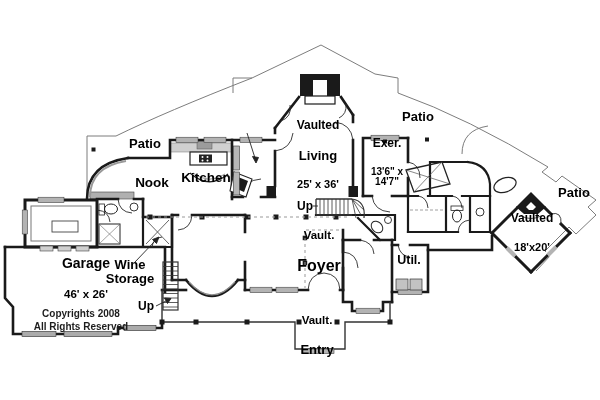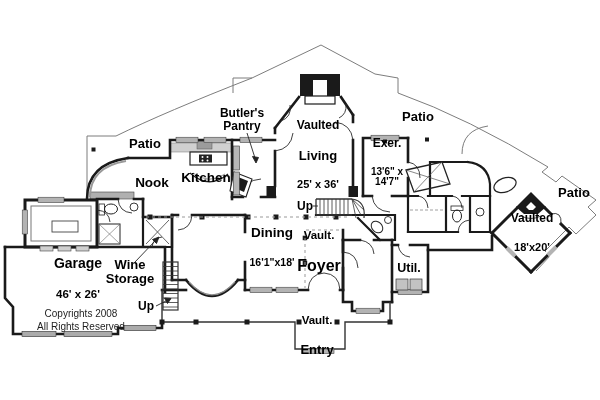--- a/index.html
+++ b/index.html
@@ -4,21 +4,21 @@
 <style>
   html,body{margin:0;padding:0;background:#e8e8e8;}
   #plan{position:relative;width:600px;height:400px;background:#ffffff;overflow:hidden;
         font-family:"Liberation Sans",sans-serif;}
   #plan svg{position:absolute;left:0;top:0;}
   .lbl{position:absolute;transform:translate(-50%,-50%);text-align:center;color:#000;
        white-space:pre-line;line-height:1.06;font-weight:700;z-index:5;}
   .lbl .pfx{display:block;font-weight:700;}
   .lbl .nm{display:block;font-weight:700;}
   .lbl .dm{display:block;font-weight:700;}
-  .copy{font-weight:400;color:#1d1d1d;}
+  .copy{font-weight:700;color:#1d1d1d;}
 </style>
 </head>
 <body>
 
 <div id="plan">
 
 <svg width="600" height="400" viewBox="0 0 600 400">
 
   <g stroke="#7d7d7d" stroke-width="1" fill="none">
     <path d="M 252,78 Q 165,112 116,136 L 87,136 L 87,197"></path>
@@ -266,59 +266,53 @@
     <path d="M 156,306 L 168,300" fill="none"></path>
     <polygon points="171,298.5 164.5,298 167.5,303.5"></polygon>
   </g>
 </svg>
 
   <div class="lbl" style="left:145px;top:144px;font-size:13px">Patio</div>
   <div class="lbl" style="left:418px;top:117px;font-size:13px">Patio</div>
   <div class="lbl" style="left:574px;top:193px;font-size:13px">Patio</div>
   <div class="lbl" style="left:152px;top:183px;font-size:13.5px">Nook</div>
   <div class="lbl" style="left:206px;top:178px;font-size:13.5px">Kitchen</div>
-  <div class="lbl" style="left:242px;top:120px;font-size:12px">Butler's
-Pantry</div>
 
   <div class="lbl" style="left:318px;top:155px">
     <span class="pfx" style="font-size:12px">Vaulted</span>
     <span class="nm" style="font-size:13px">Living</span>
     <span class="dm" style="font-size:11px">25' x 36'</span>
   </div>
 
   <div class="lbl" style="left:387px;top:162px">
     <span class="nm" style="font-size:12px">Exer.</span>
     <span class="dm" style="font-size:10px">13'6" x
 14'7"</span>
   </div>
 
 
 
-  <div class="lbl" style="left:272px;top:247px">
-    <span class="nm" style="font-size:13.5px">Dining</span>
-    <span class="dm" style="font-size:10.5px">16'1"x18'</span>
-  </div>
-
-  <div class="lbl" style="left:78px;top:278px">
+
+  <div class="lbl" style="left:86px;top:278px">
     <span class="nm" style="font-size:14px">Garage</span>
     <span class="dm" style="font-size:11.5px">46' x 26'</span>
   </div>
 
   <div class="lbl" style="left:130px;top:272px;font-size:13px">Wine
 Storage</div>
   <div class="lbl" style="left:305px;top:206px;font-size:12px">Up</div>
   <div class="lbl" style="left:146px;top:306px;font-size:12px">Up</div>
 
   <div class="lbl" style="left:319px;top:252px">
     <span class="pfx" style="font-size:11.5px">Vault.</span>
     <span class="nm" style="font-size:16px">Foyer</span>
   </div>
 
 
-  <div class="lbl" style="left:409px;top:269px;font-size:12.5px">Util.</div>
+  <div class="lbl" style="left:409px;top:261px;font-size:12.5px">Util.</div>
 
   <div class="lbl" style="left:532px;top:233px">
     <span class="pfx" style="font-size:12px">Vaulted</span>
     <span class="dm" style="font-size:11px">18'x20'</span>
   </div>
 
 
   <div class="lbl" style="left:317px;top:335px">
     <span class="pfx" style="font-size:11.5px">Vault.</span>
     <span class="nm" style="font-size:13px">Entry</span>

